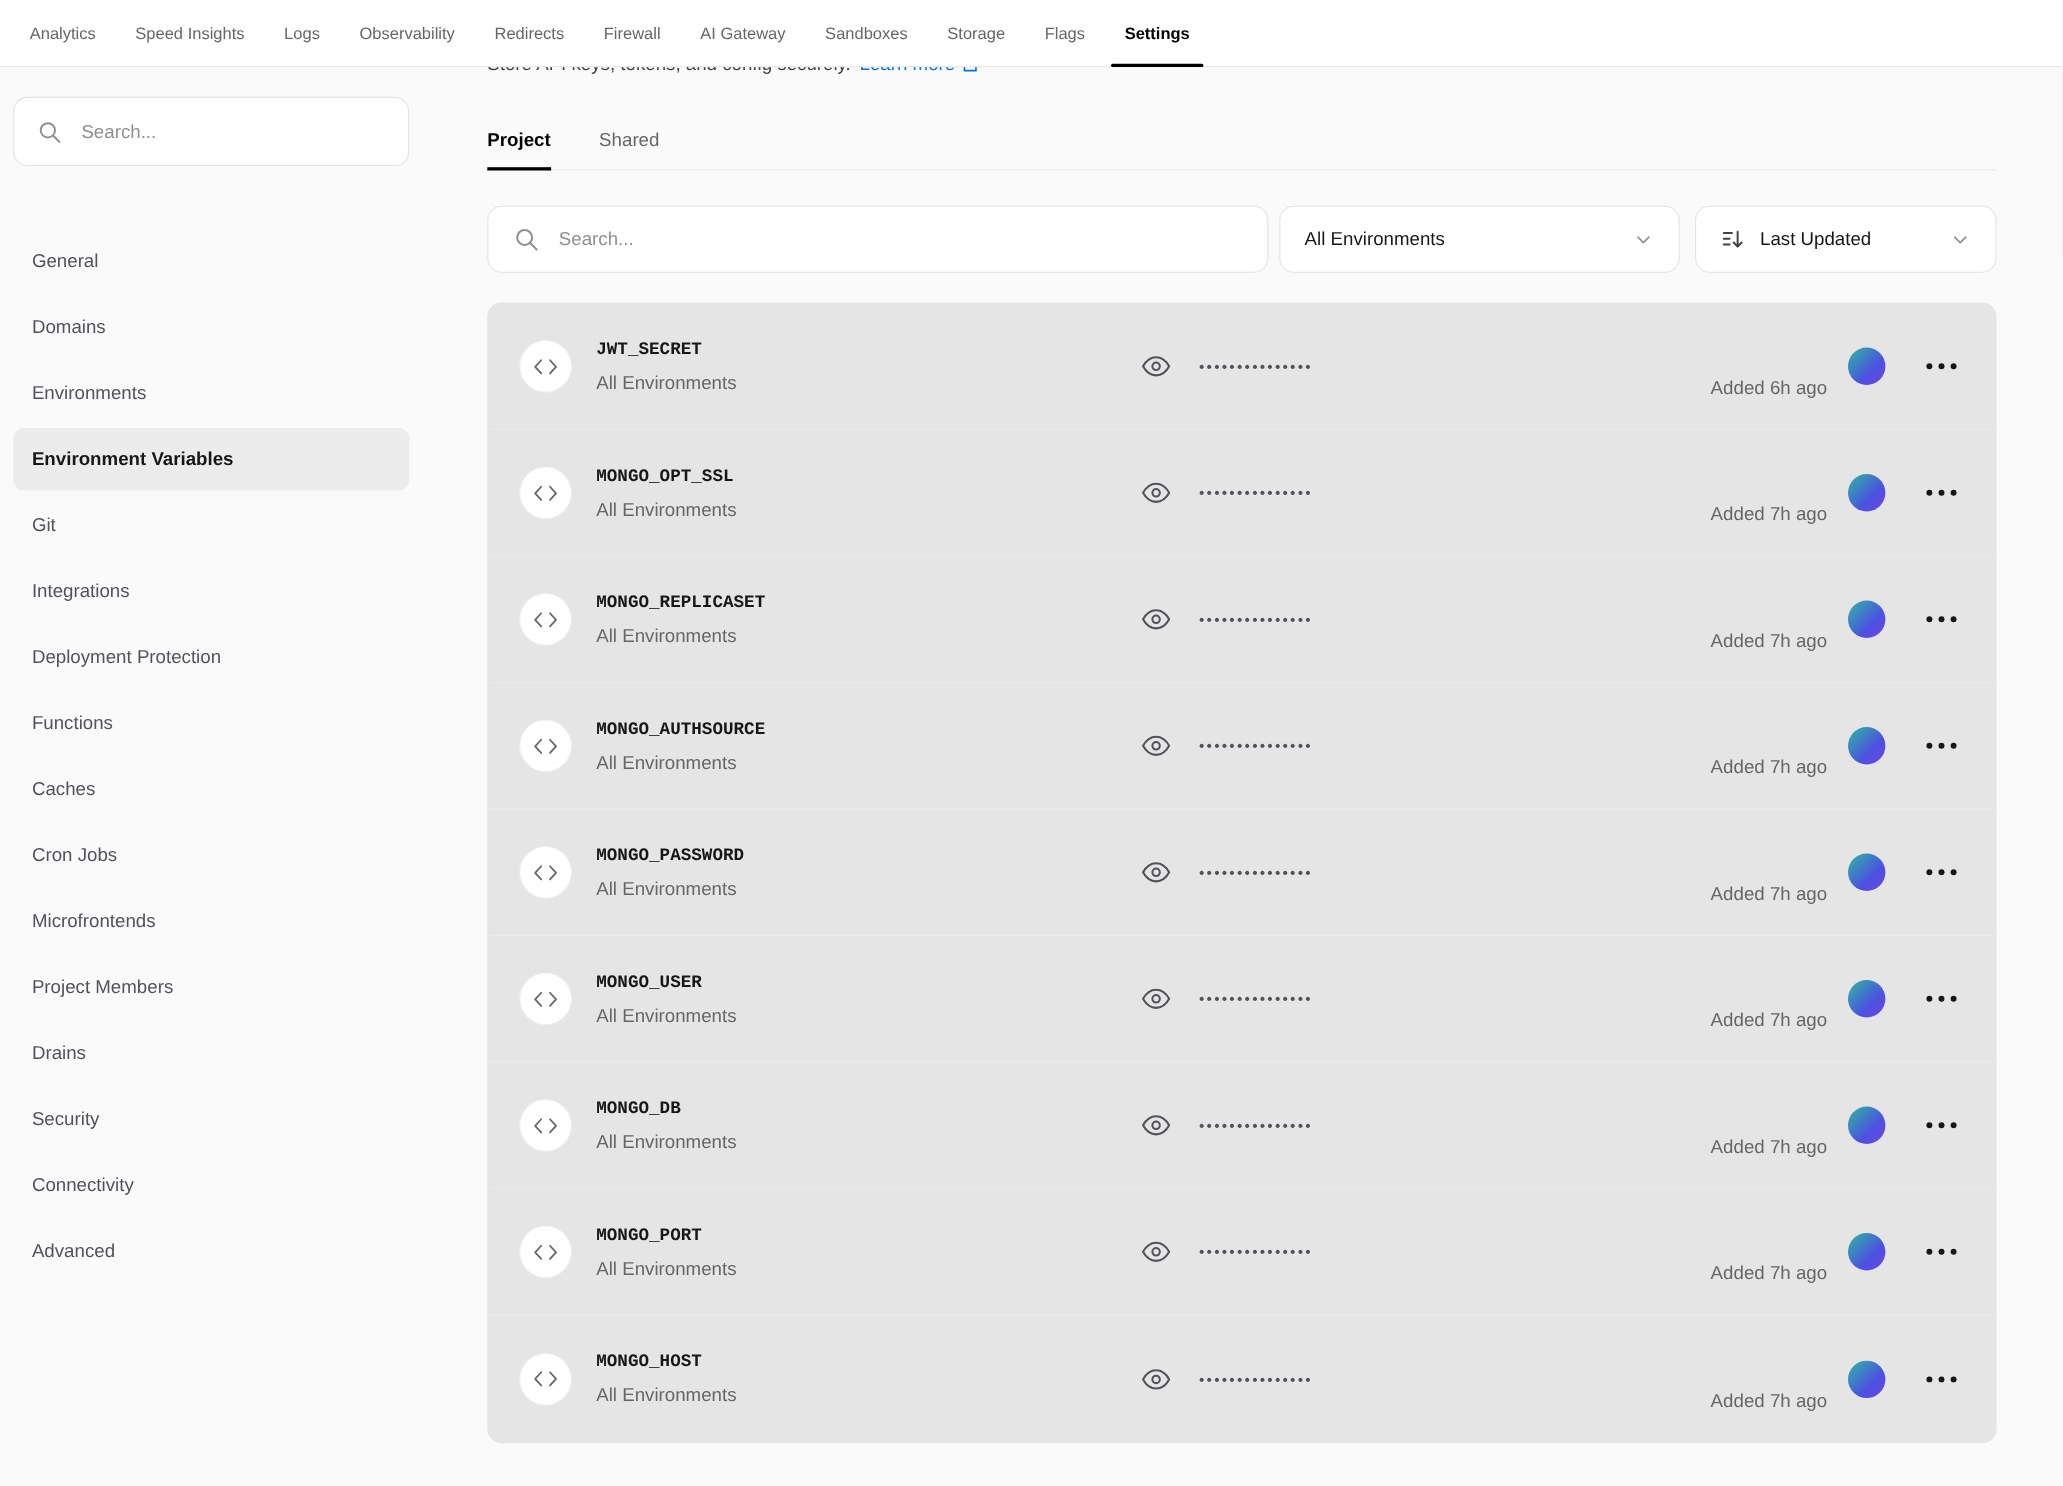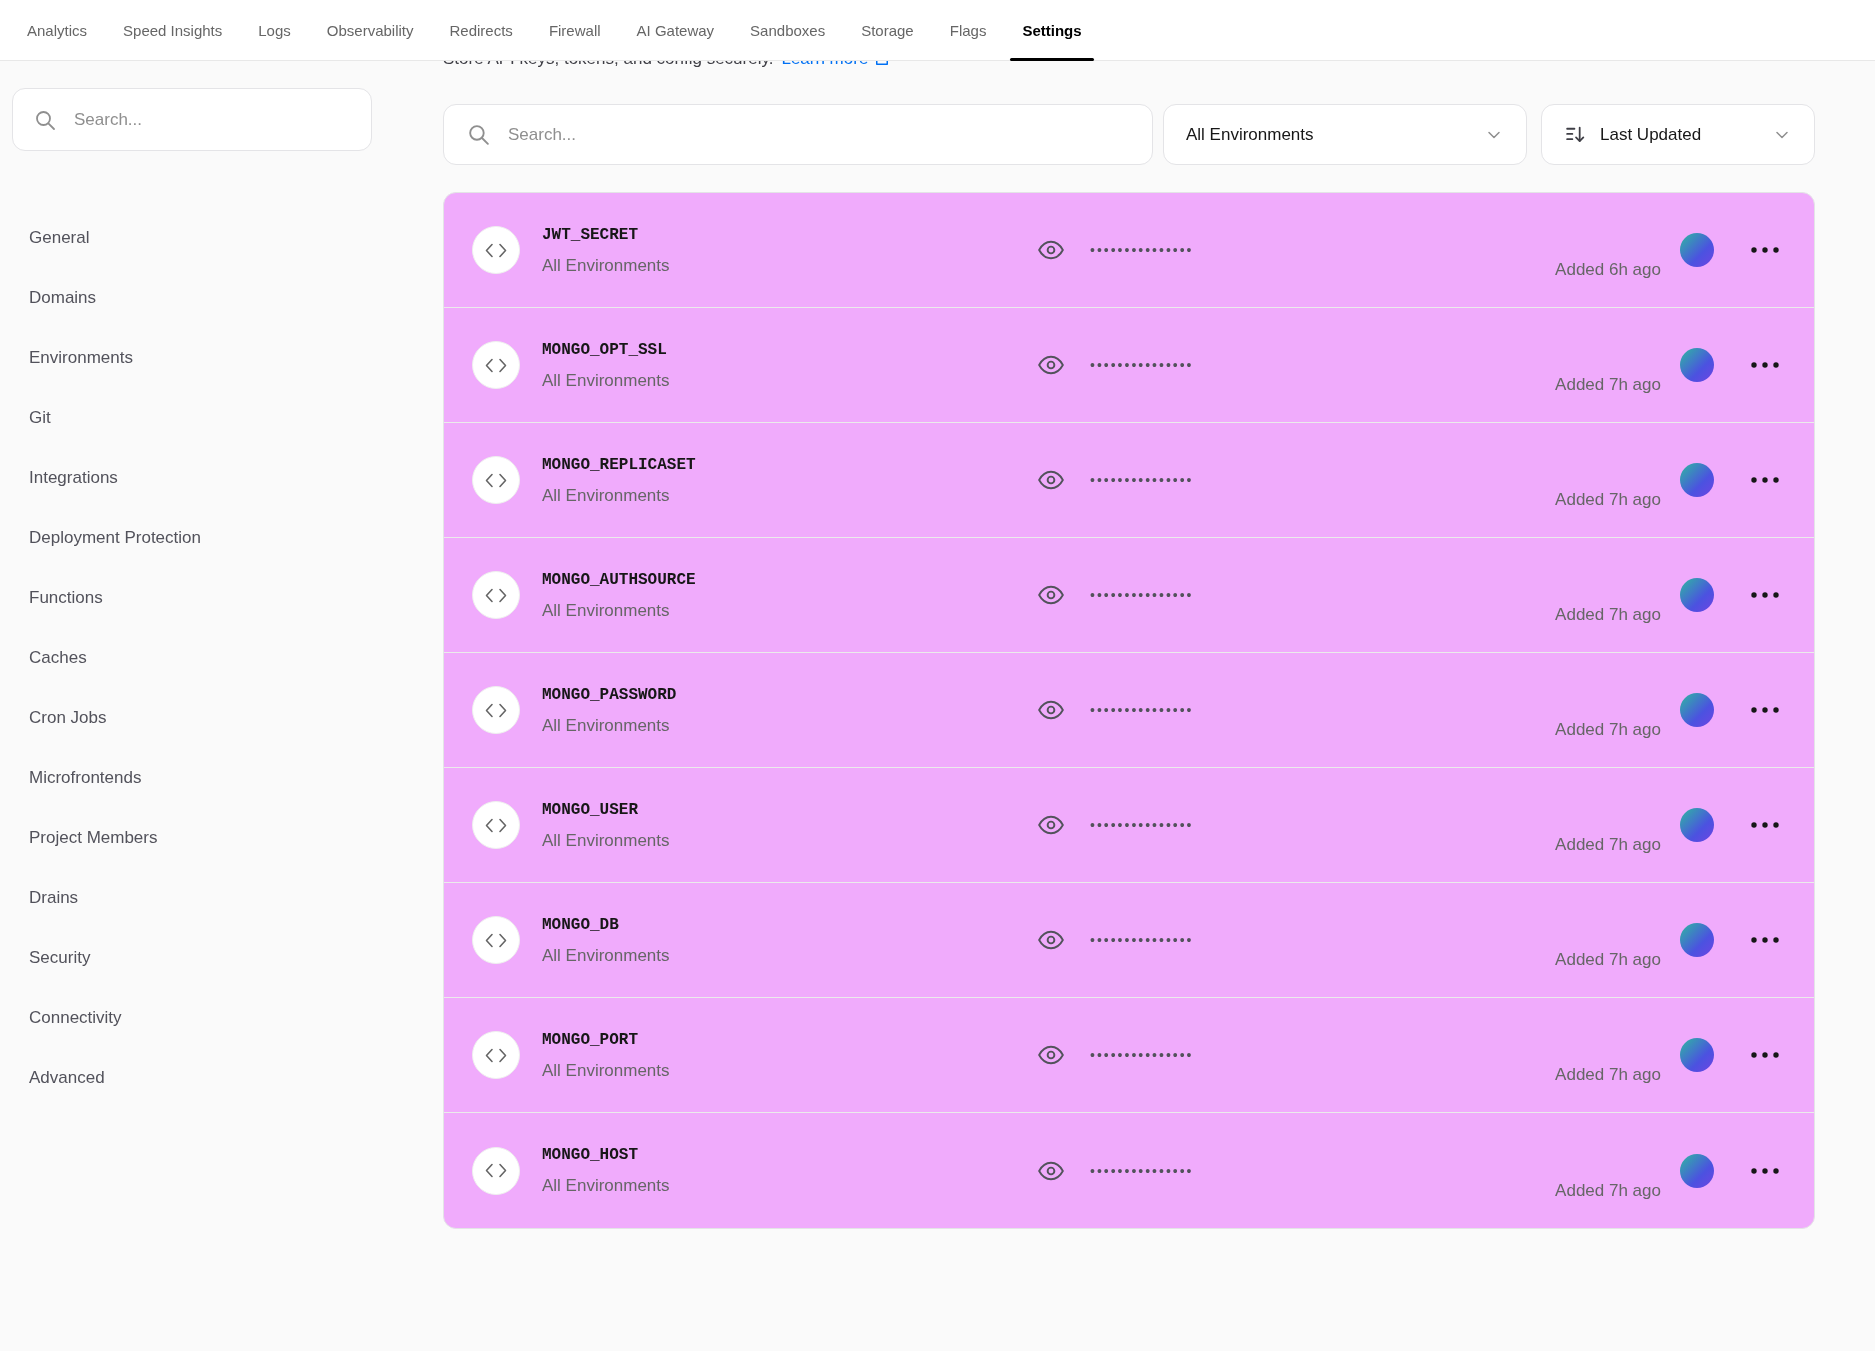--- a/index.html
+++ b/index.html
@@ -89,21 +89,21 @@
     background:#fff; border:1px solid #e4e4e7; border-radius:13px;
     display:flex; align-items:center; padding:0 22px; font-size:17px;
     color:#171717; cursor:pointer; font-family:inherit;
   }
   .select-env { width:364px; justify-content:space-between; }
   .select-sort { width:274px; gap:13px; margin-left:4px; }
   .select-sort .chev { margin-left:auto; }
 
   
   .card {
-    margin-top:27px; background:#f0abfc; border:1px solid #e4e4e7;
+    margin-top:27px; background:#e5e5e5; border:1px solid #e4e4e7;
     border-radius:13px; overflow:hidden;
   }
   .var-row {
     height:115px; display:flex; align-items:center; padding:0 28px;
     border-bottom:1px solid #ebebeb;
   }
   .var-row:last-child { border-bottom:none; }
   .var-left { flex:0 0 564px; display:flex; align-items:center; gap:22px; }
   .code-circle {
     width:48px; height:48px; border:1px solid #efefef; border-radius:50%;
@@ -155,20 +155,21 @@
           <circle cx="10.5" cy="10.5" r="6.5"></circle>
             <line x1="15.6" y1="15.6" x2="21" y2="21"></line>
         </svg>
       </span>
       <input type="text" placeholder="Search..." style="">
     </div>
     <nav class="side-nav" id="side-nav">
         <button class="side-item">General</button>
         <button class="side-item">Domains</button>
         <button class="side-item">Environments</button>
+        <button class="side-item active">Environment Variables</button>
         <button class="side-item">Git</button>
         <button class="side-item">Integrations</button>
         <button class="side-item">Deployment Protection</button>
         <button class="side-item">Functions</button>
         <button class="side-item">Caches</button>
         <button class="side-item">Cron Jobs</button>
         <button class="side-item">Microfrontends</button>
         <button class="side-item">Project Members</button>
         <button class="side-item">Drains</button>
         <button class="side-item">Security</button>
@@ -186,20 +187,24 @@
         <span style="display:flex;">
           <svg width="18" height="18" viewBox="0 0 24 24" fill="none" stroke="#0070f3" stroke-width="2" stroke-linecap="round" stroke-linejoin="round">
             <path d="M9 5 H5 V19 H19 V15"></path>
               <path d="M13 5 H19 V11"></path>
               <path d="M19 5 L11.5 12.5"></path>
           </svg>
         </span>
       </a>
     </div>
 
+    <div class="tabs" id="tabs">
+        <button class="tab active">Project</button>
+        <button class="tab">Shared</button>
+      </div>
 
     <div class="filters">
       <div class="input-box">
         <span style="display:flex;">
           <svg width="25" height="25" viewBox="0 0 24 24" fill="none" stroke="#8f8f8f" stroke-width="1.8" stroke-linecap="round">
             <circle cx="10.5" cy="10.5" r="6.5"></circle>
               <line x1="15.6" y1="15.6" x2="21" y2="21"></line>
           </svg>
         </span>
         <input type="text" placeholder="Search..." style="">

